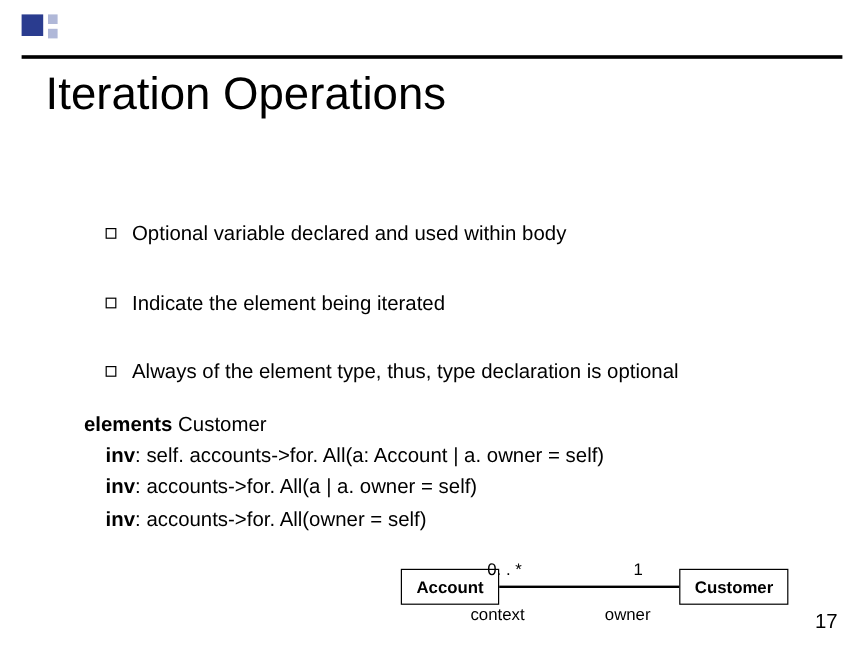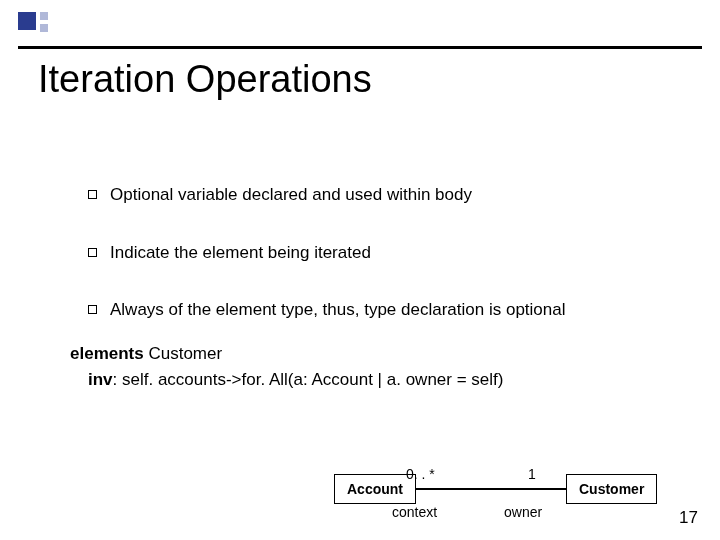--- a/index.html
+++ b/index.html
@@ -171,20 +171,22 @@
     <li>Optional variable declared and used within body</li>
     <li>Indicate the element being iterated</li>
     <li>Always of the element type, thus, type declaration is optional</li>
   </ul>
 
   <div class="code">
     <div>
       <span class="kw">elements</span><span> Customer</span>
     </div>
     <span class="indent"><span class="kw">inv</span><span>: self. accounts-&gt;for. All(a: Account | a. owner = self)</span></span>
+    <span class="indent"><span class="kw">inv</span><span>: accounts-&gt;for. All(a | a. owner = self)</span></span>
+    <span class="indent"><span class="kw">inv</span><span>: accounts-&gt;for. All(owner = self)</span></span>
   </div>
 </div>
 
 <div class="diagram">
   <div class="box">Account</div>
   <div class="assoc"></div>
   <div class="box">Customer</div>
 </div>
 <div class="mult-left">0. . *</div>
 <div class="mult-right">1</div>

